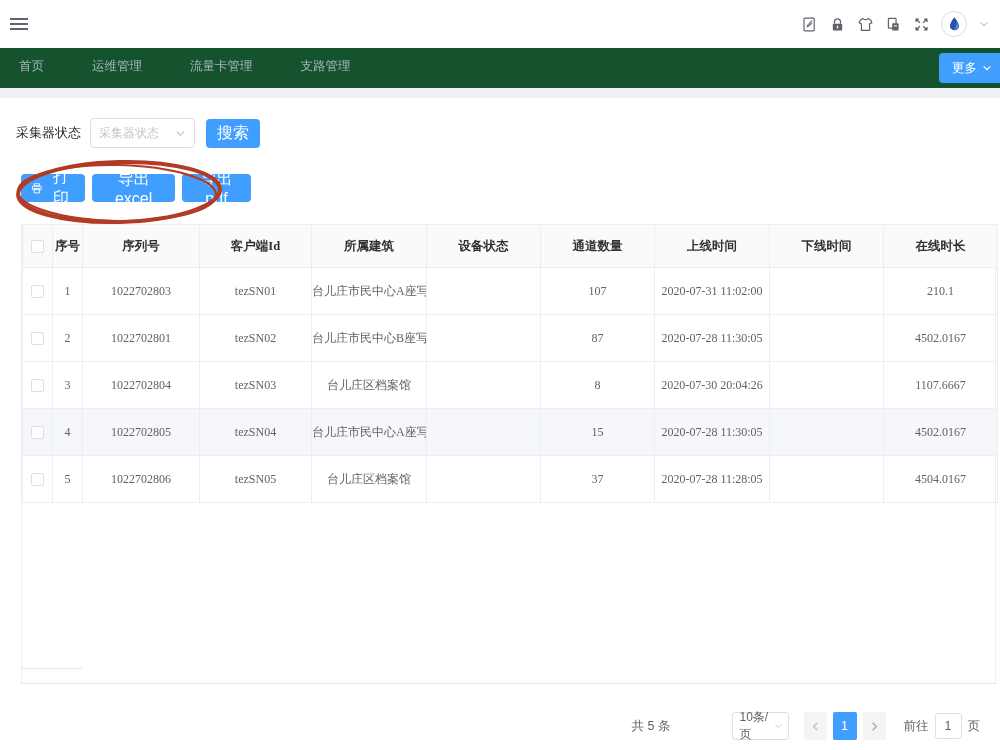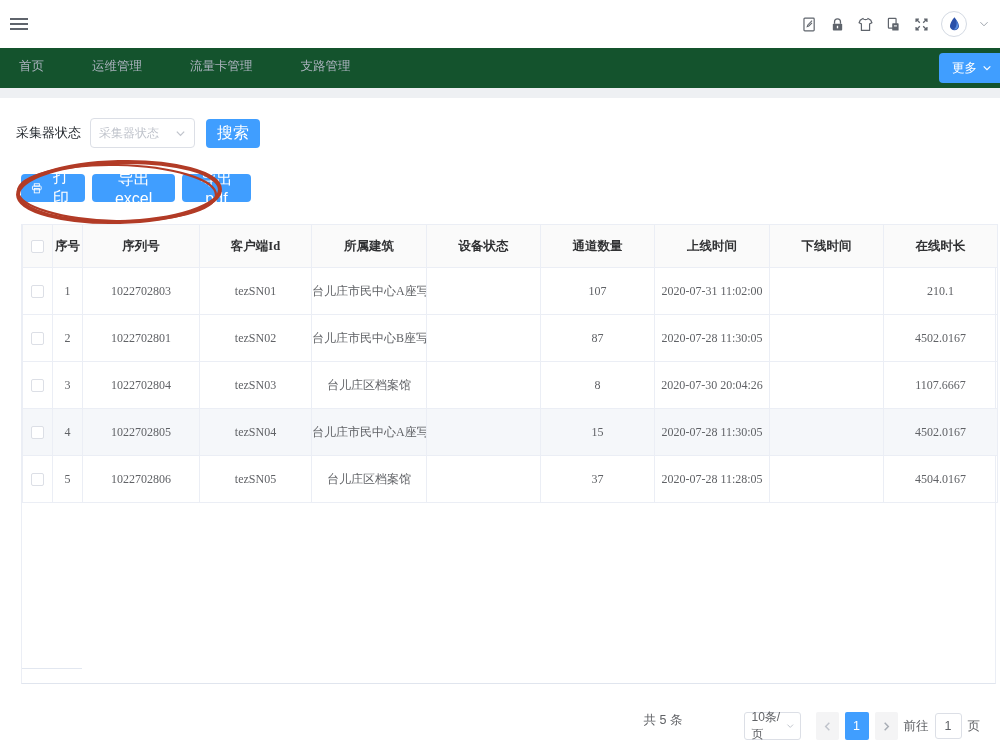--- a/index.html
+++ b/index.html
@@ -42,27 +42,27 @@
     border-left:1px solid #ebeef5; border-right:1px solid #ebeef5; border-bottom:1px solid #e0e5ee; background:#fff; }
   table { border-collapse:collapse; table-layout:fixed; width:975px;font-family:Liberation Serif, serif; }
   th, td { border:1px solid #ebeef5; text-align:center; white-space:nowrap; overflow:hidden; }
   th { height:43px; font-size:12.5px; color:#303133; font-weight:bold; background:#fafafa; }
   td { height:47px; font-size:12px; color:#606266; }
   tr.hl td { background:#f5f7fa; }
   .cb { display:inline-block; width:13px; height:13px; border:1px solid #dcdfe6; border-radius:2px; background:#fff; vertical-align:middle; cursor:pointer; }
   .fixed-line { position:absolute; left:0; bottom:14px; width:60px; border-top:1px solid #e2e7f0; }
 
   
-  .pagination { margin-top:28px; display:flex; justify-content:flex-end; padding-right:4px; font-size:12.5px; color:#606266; }
+  .pagination { margin-top:28px; display:flex; align-items:center; justify-content:flex-end; padding-right:4px; font-size:12.5px; color:#606266; }
   .pg-total { margin-right:13px; }
   .pg-size { width:57px; height:28px; border:1px solid #dcdfe6; border-radius:3px; background:#fff; display:flex; align-items:center; justify-content:space-between; padding:0 5px 0 7px; font-size:12px; color:#606266; margin-right:12px; cursor:pointer;margin-left:48px; }
   .pg-btn { width:23px; height:28px; background:#f4f4f5; border:none; border-radius:2px; margin:0 3px; display:flex; align-items:center; justify-content:center; cursor:pointer; }
   .pg-num { width:24px; height:28px; border-radius:2px; margin:0 3px; display:flex; align-items:center; justify-content:center; font-size:12.5px; cursor:pointer; }
   .pg-num.active { background:#409eff; color:#fff; }
-  .pg-goto { margin-left:3px; display:flex; align-items:center; }
+  .pg-goto { margin-left:15px; display:flex; align-items:center; }
   .pg-goto input { width:27px; height:26px; border:1px solid #dcdfe6; border-radius:3px; text-align:center; font-size:12.5px; color:#606266; margin:0 6px; outline:none; }
 </style>
 </head>
 <body>
 
 <header class="topbar">
   <div class="hamburger">
       <i></i>
       <i></i>
       <i></i>

